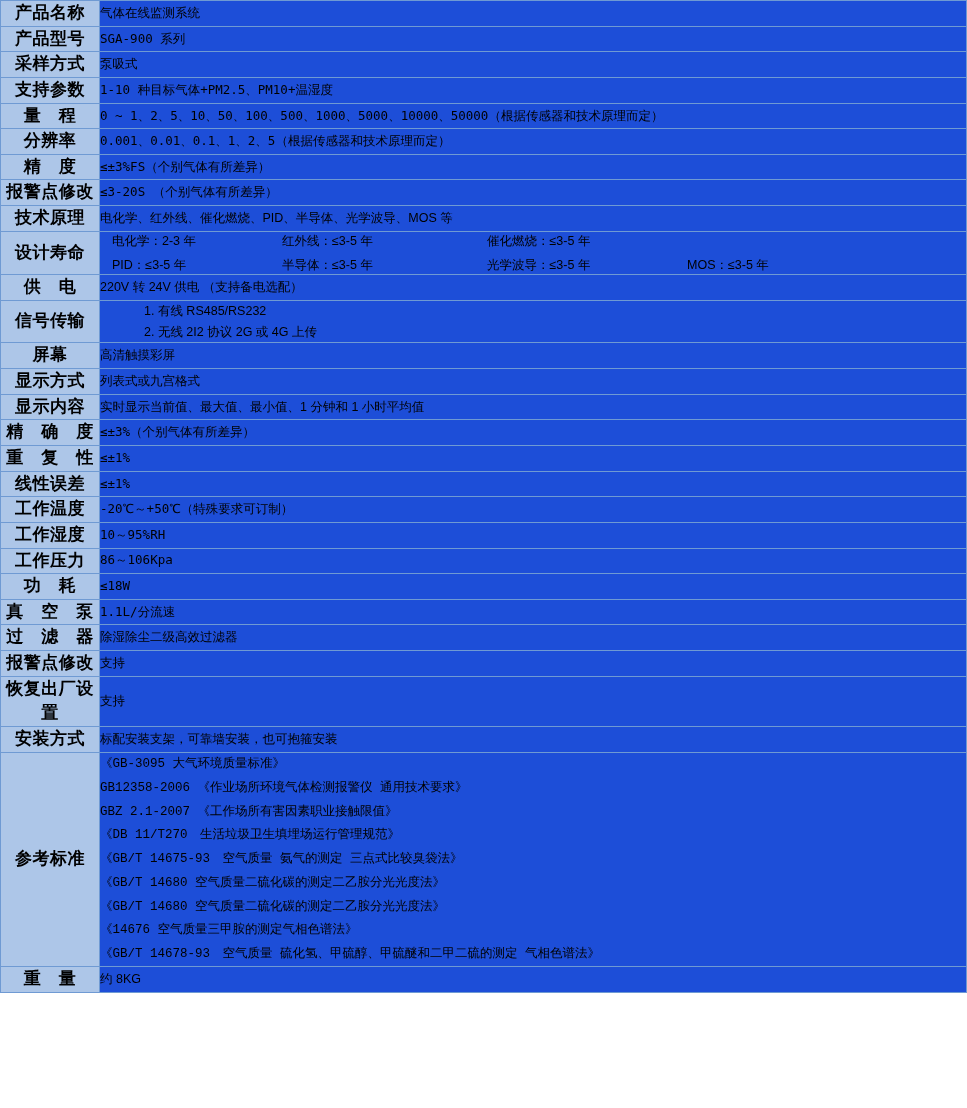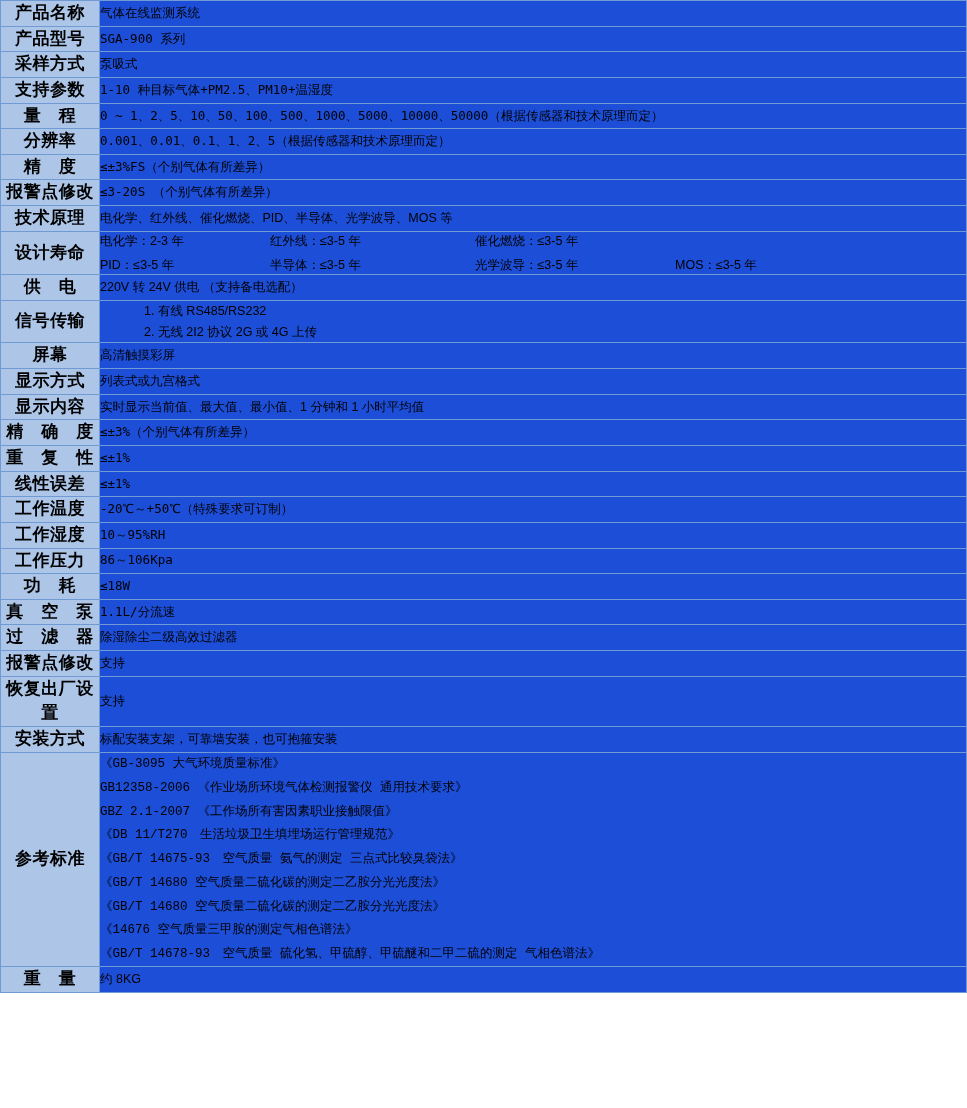--- a/index.html
+++ b/index.html
@@ -41,20 +41,21 @@
   }
   .val-mono {
     font-family: "DejaVu Sans Mono", "Liberation Mono", monospace;
     font-size: 12px;
   }
   .life-grid {
     display: grid;
     grid-template-columns: 170px 205px 200px auto;
     row-gap: 5px;
     font-size: 12.5px;
+    margin-left: 12px;
   }
   .life-grid span {
     white-space: nowrap;
   }
   .multi-line div {
     padding: 1px 0;
     margin-left: 44px;
   }
   .std-list div {
     padding: 2.5px 0;

